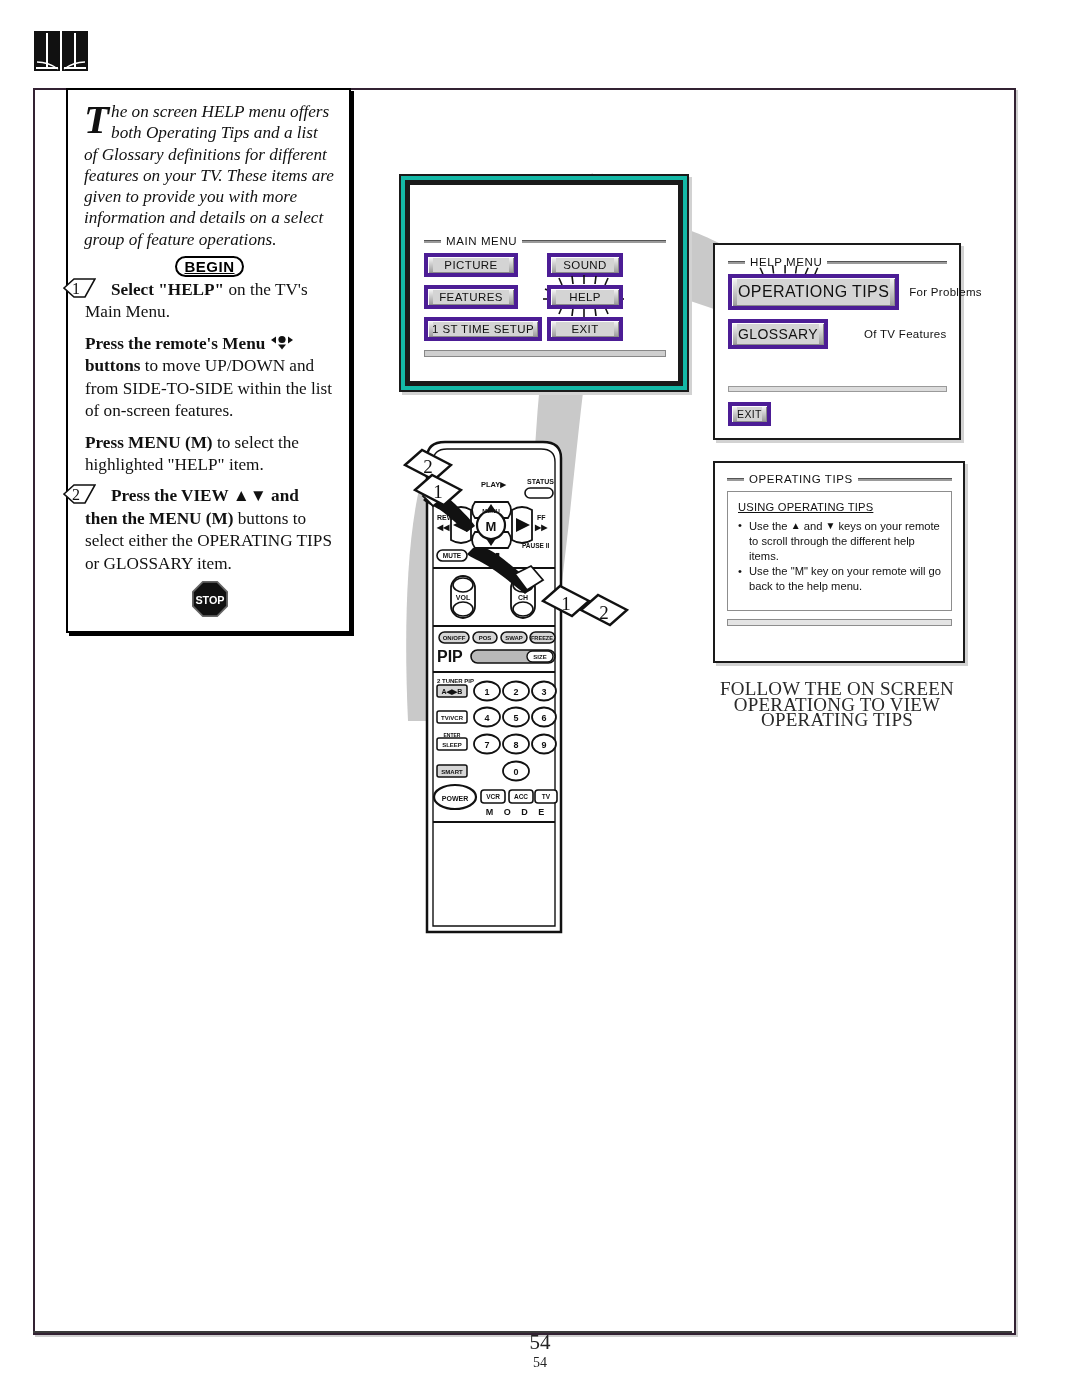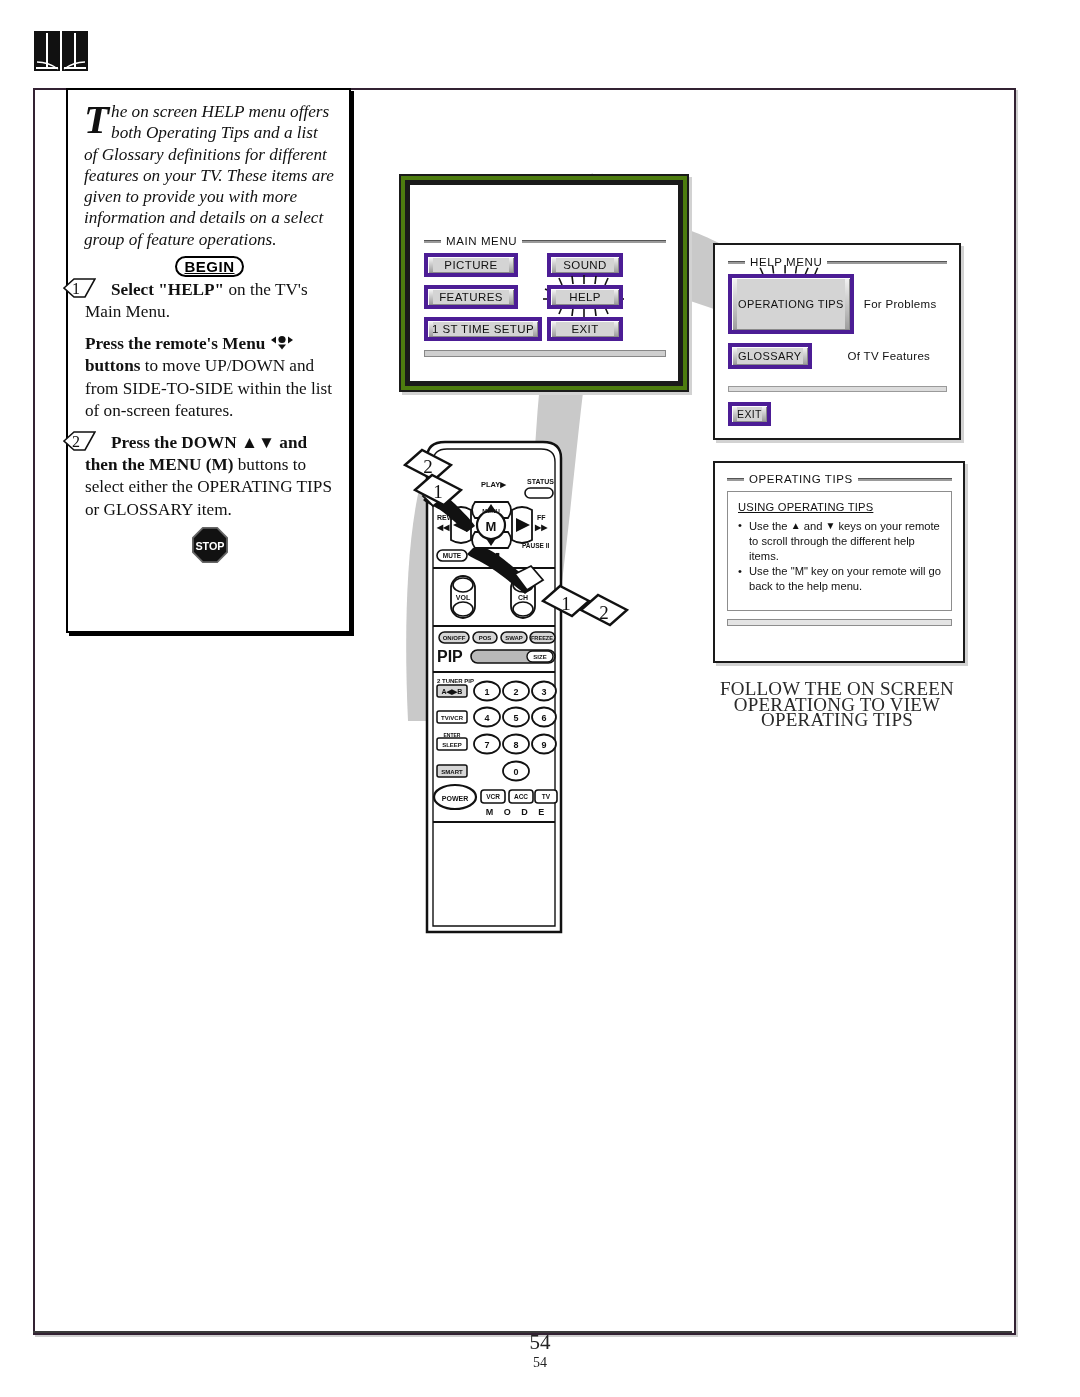--- a/index.html
+++ b/index.html
@@ -76,21 +76,21 @@
   .navglyph{display:inline-block;width:24px;height:15px;vertical-align:-1px;}
   .stop-wrap{text-align:center;margin-top:6px;}
   .stop-oct{display:inline-block;}
 
   
   .swoosh{position:absolute;left:396px;top:165px;width:340px;height:560px;z-index:1;}
 
   
   .tv{
     position:absolute;left:399px;top:174px;width:278px;height:206px;z-index:3;
-    background:#4d7c0f;border:2px solid #1a1a1a;
+    background:#14b8a6;border:2px solid #1a1a1a;
     box-shadow:3px 3px 0 #d2d2d2;
     padding:4px;
   }
   .tv-in{width:100%;height:100%;border:5px solid #1a1a1a;box-sizing:border-box;background:#fff;position:relative;}
   .osd{position:absolute;left:14px;top:50px;right:12px;bottom:12px;}
   .osd-title{
     display:flex;align-items:center;gap:5px;
     font-family:"Liberation Sans",sans-serif;font-size:11.5px;letter-spacing:.6px;color:#111;
     margin-bottom:6px;
   }
@@ -219,31 +219,34 @@
           <span class="navglyph">
             <svg viewBox="0 0 24 15" width="24" height="15">
               <path d="M1 5 L6 1.5 L6 8.5 Z" fill="#111"></path>
               <path d="M23 5 L18 1.5 L18 8.5 Z" fill="#111"></path>
               <circle cx="12" cy="4.5" r="3.6" fill="#111"></circle>
               <path d="M8 9.5 L16 9.5 L12 14.5 Z" fill="#111"></path>
             </svg>
           </span>
           <b>buttons</b><span> to move UP/DOWN and from SIDE-TO-SIDE within the list of on-screen features.</span>
         </p>
+        <p class="ptext p-gap">
+          <b>Press MENU (M)</b><span> to select the highlighted "HELP" item.</span>
+        </p>
       </div>
 
       <div class="step p-gap">
         <div class="stepnum">
           <svg viewBox="0 0 33 23" width="33" height="23">
             <path d="M1 11 L11 2 L32 2 L22 20 L11 20 Z" fill="#fff" stroke="#111" stroke-width="1.6"></path>
             <text x="9" y="17" font-family="Liberation Serif, serif" font-size="16" fill="#111">2</text>
           </svg>
         </div>
         <p class="ptext indent-first">
-          <b>Press the DOWN ▲▼ and then the MENU (M)</b><span> buttons to select either the OPERATING TIPS or GLOSSARY item.</span>
+          <b>Press the VIEW ▲▼ and then the MENU (M)</b><span> buttons to select either the OPERATING TIPS or GLOSSARY item.</span>
         </p>
       </div>
 
       <div class="stop-wrap">
         <span class="stop-oct">
           <svg viewBox="0 0 40 40" width="36" height="36">
             <polygon points="12,1 28,1 39,12 39,28 28,39 12,39 1,28 1,12" fill="#111" stroke="#666" stroke-width="2"></polygon>
             <text x="20" y="25" text-anchor="middle" font-family="Liberation Sans, sans-serif" font-size="12" font-weight="bold" fill="#fff">STOP</text>
           </svg>
         </span>
@@ -318,27 +321,27 @@
                 <path d="M11 26 L19 26"></path>
                 <path d="M13 35 L19 32"></path>
               <path d="M26 42 L29 35"></path>
                 <path d="M39 44 L40 36"></path>
                 <path d="M52 45 L52 36"></path>
               <path d="M64 44 L63 36"></path>
                 <path d="M76 42 L73 35"></path>
                 <path d="M86 42 L83 35"></path>
             </g>
           </svg>
-          <span class="btn3d" style="font-size:11px;padding:20px 6px;">OPERATIONG TIPS</span>
+          <span class="btn3d" style="font-size:16px;padding:5px 6px;">OPERATIONG TIPS</span>
         </span>
         <span class="help-note">For Problems</span>
       </div>
 
       <div class="help-row" style="margin-top:9px;">
-        <span class="btn3d" style="font-size:11px;padding:3px 6px;">GLOSSARY</span>
+        <span class="btn3d" style="font-size:14px;padding:3px 6px;">GLOSSARY</span>
         <span class="help-note" style="margin-left:26px;">Of TV Features</span>
       </div>
 
       <div class="help-sep"></div>
       <span class="btn3d exit-abs" style="font-size:10.5px;padding:2px 5px;">EXIT</span>
     </div>
   </div>
 
   <div class="panel tips-panel">
     <div class="panel-pad" style="padding:10px 11px 0 12px;">

